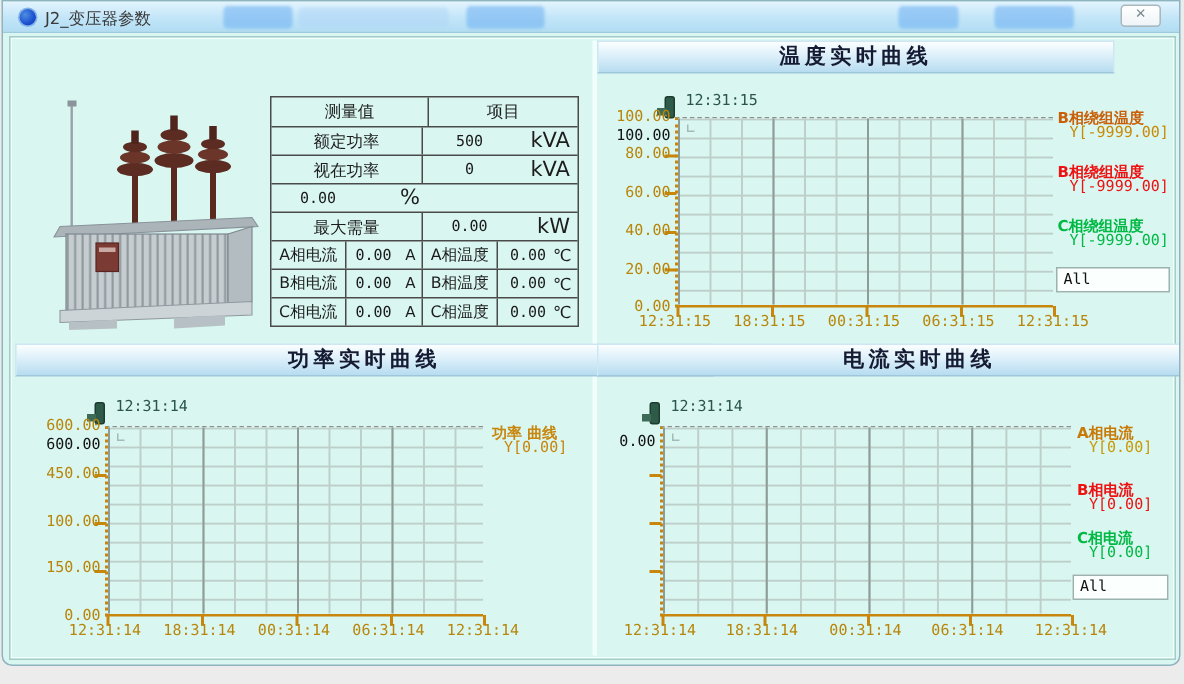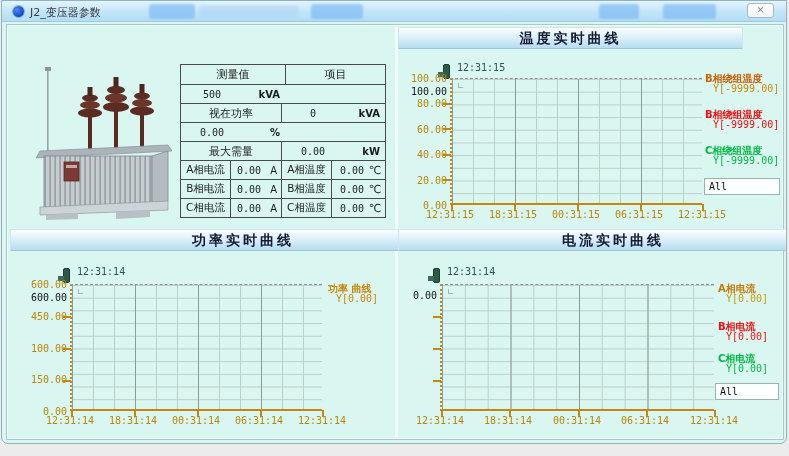--- a/index.html
+++ b/index.html
@@ -31,21 +31,21 @@
           letter-spacing:3px; line-height:21px; }
   
   .itable { position:absolute; left:178px; top:63px; width:206px; border:1px solid #4a4a4a; background:transparent; }
   .trow { display:flex; border-top:1px solid #4a4a4a; height:19px; font-size:11px; color:#1c1c1c; align-items:center; }
   .trow:first-child { border-top:none; }
   .tc { height:100%; display:flex; align-items:center; justify-content:center; border-left:1px solid #4a4a4a; }
   .tc:first-child { border-left:none; }
   .tc.lbl { width:100px; }
   .tc.valwide { width:104px; position:relative; }
   .valwide .v { position:absolute; left:0; width:62px; text-align:center; font-family:"DejaVu Sans Mono",monospace; font-size:10px; }
-  .valwide .u { position:absolute; right:5px; font-size:10px; font-weight:bold; }
+  .valwide .u { position:absolute; right:5px; font-size:14px; font-weight:normal; }
   .tc.l1 { width:49px; font-size:10.5px; }
   .tc.vu { width:51px; position:relative; }
   .vu .v { position:absolute; left:2px; width:32px; text-align:center; font-family:"DejaVu Sans Mono",monospace; font-size:10px; }
   .vu .u { position:absolute; right:4px; font-size:10px; }
   .tc.l2 { width:50px; font-size:10.5px; }
   .tc.vu2 { width:54px; position:relative; }
   .vu2 .v { position:absolute; left:2px; width:36px; text-align:center; font-family:"DejaVu Sans Mono",monospace; font-size:10px; }
   .vu2 .u { position:absolute; right:4px; font-size:11px; }
   
   .chart { position:absolute; }
@@ -140,20 +140,21 @@
       <polygon points="100,157 134,155 134,162 100,164" fill="#b7c0c4"></polygon>
     </svg>
   </div>
 
   <div class="itable">
     <div class="trow">
       <div class="tc valwide" style="justify-content:center;">测量值</div>
       <div class="tc lbl">项目</div>
     </div>
     <div class="trow">
+      <div class="tc lbl">额定功率</div>
       <div class="tc valwide">
         <span class="v">500</span>
         <span class="u">kVA</span>
       </div>
     </div>
     <div class="trow">
       <div class="tc lbl">视在功率</div>
       <div class="tc valwide">
         <span class="v">0</span>
         <span class="u">kVA</span>

